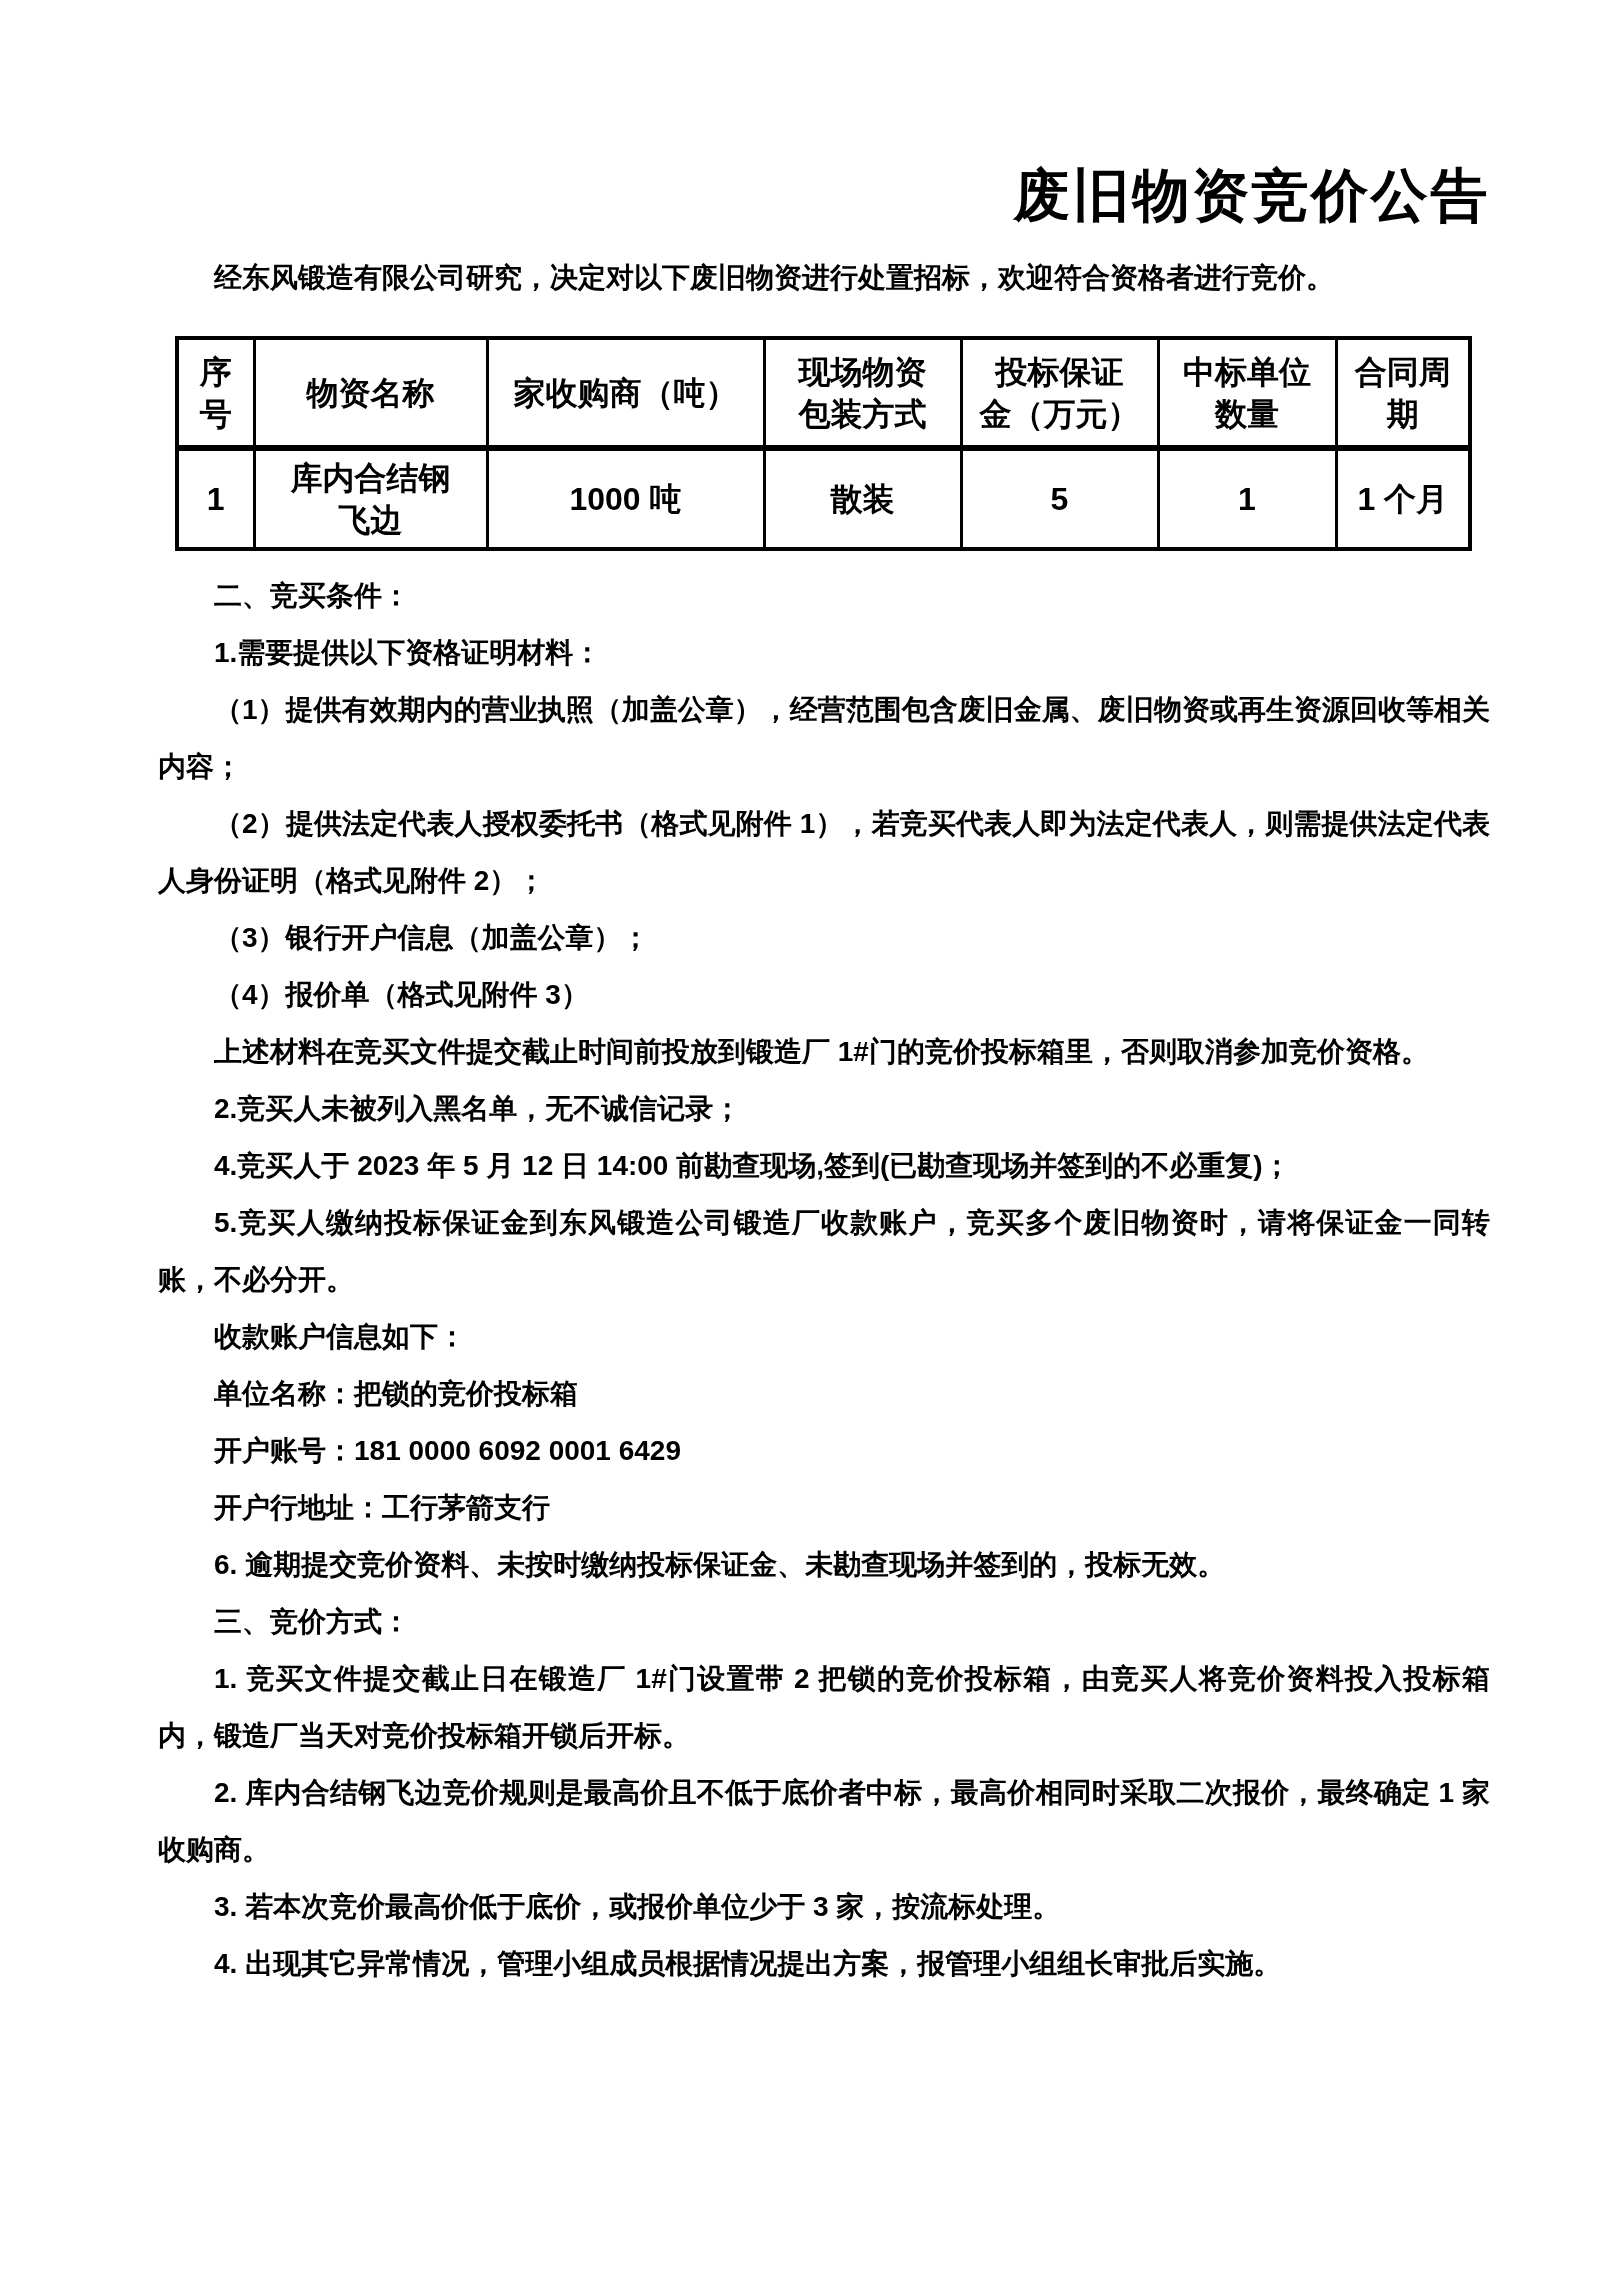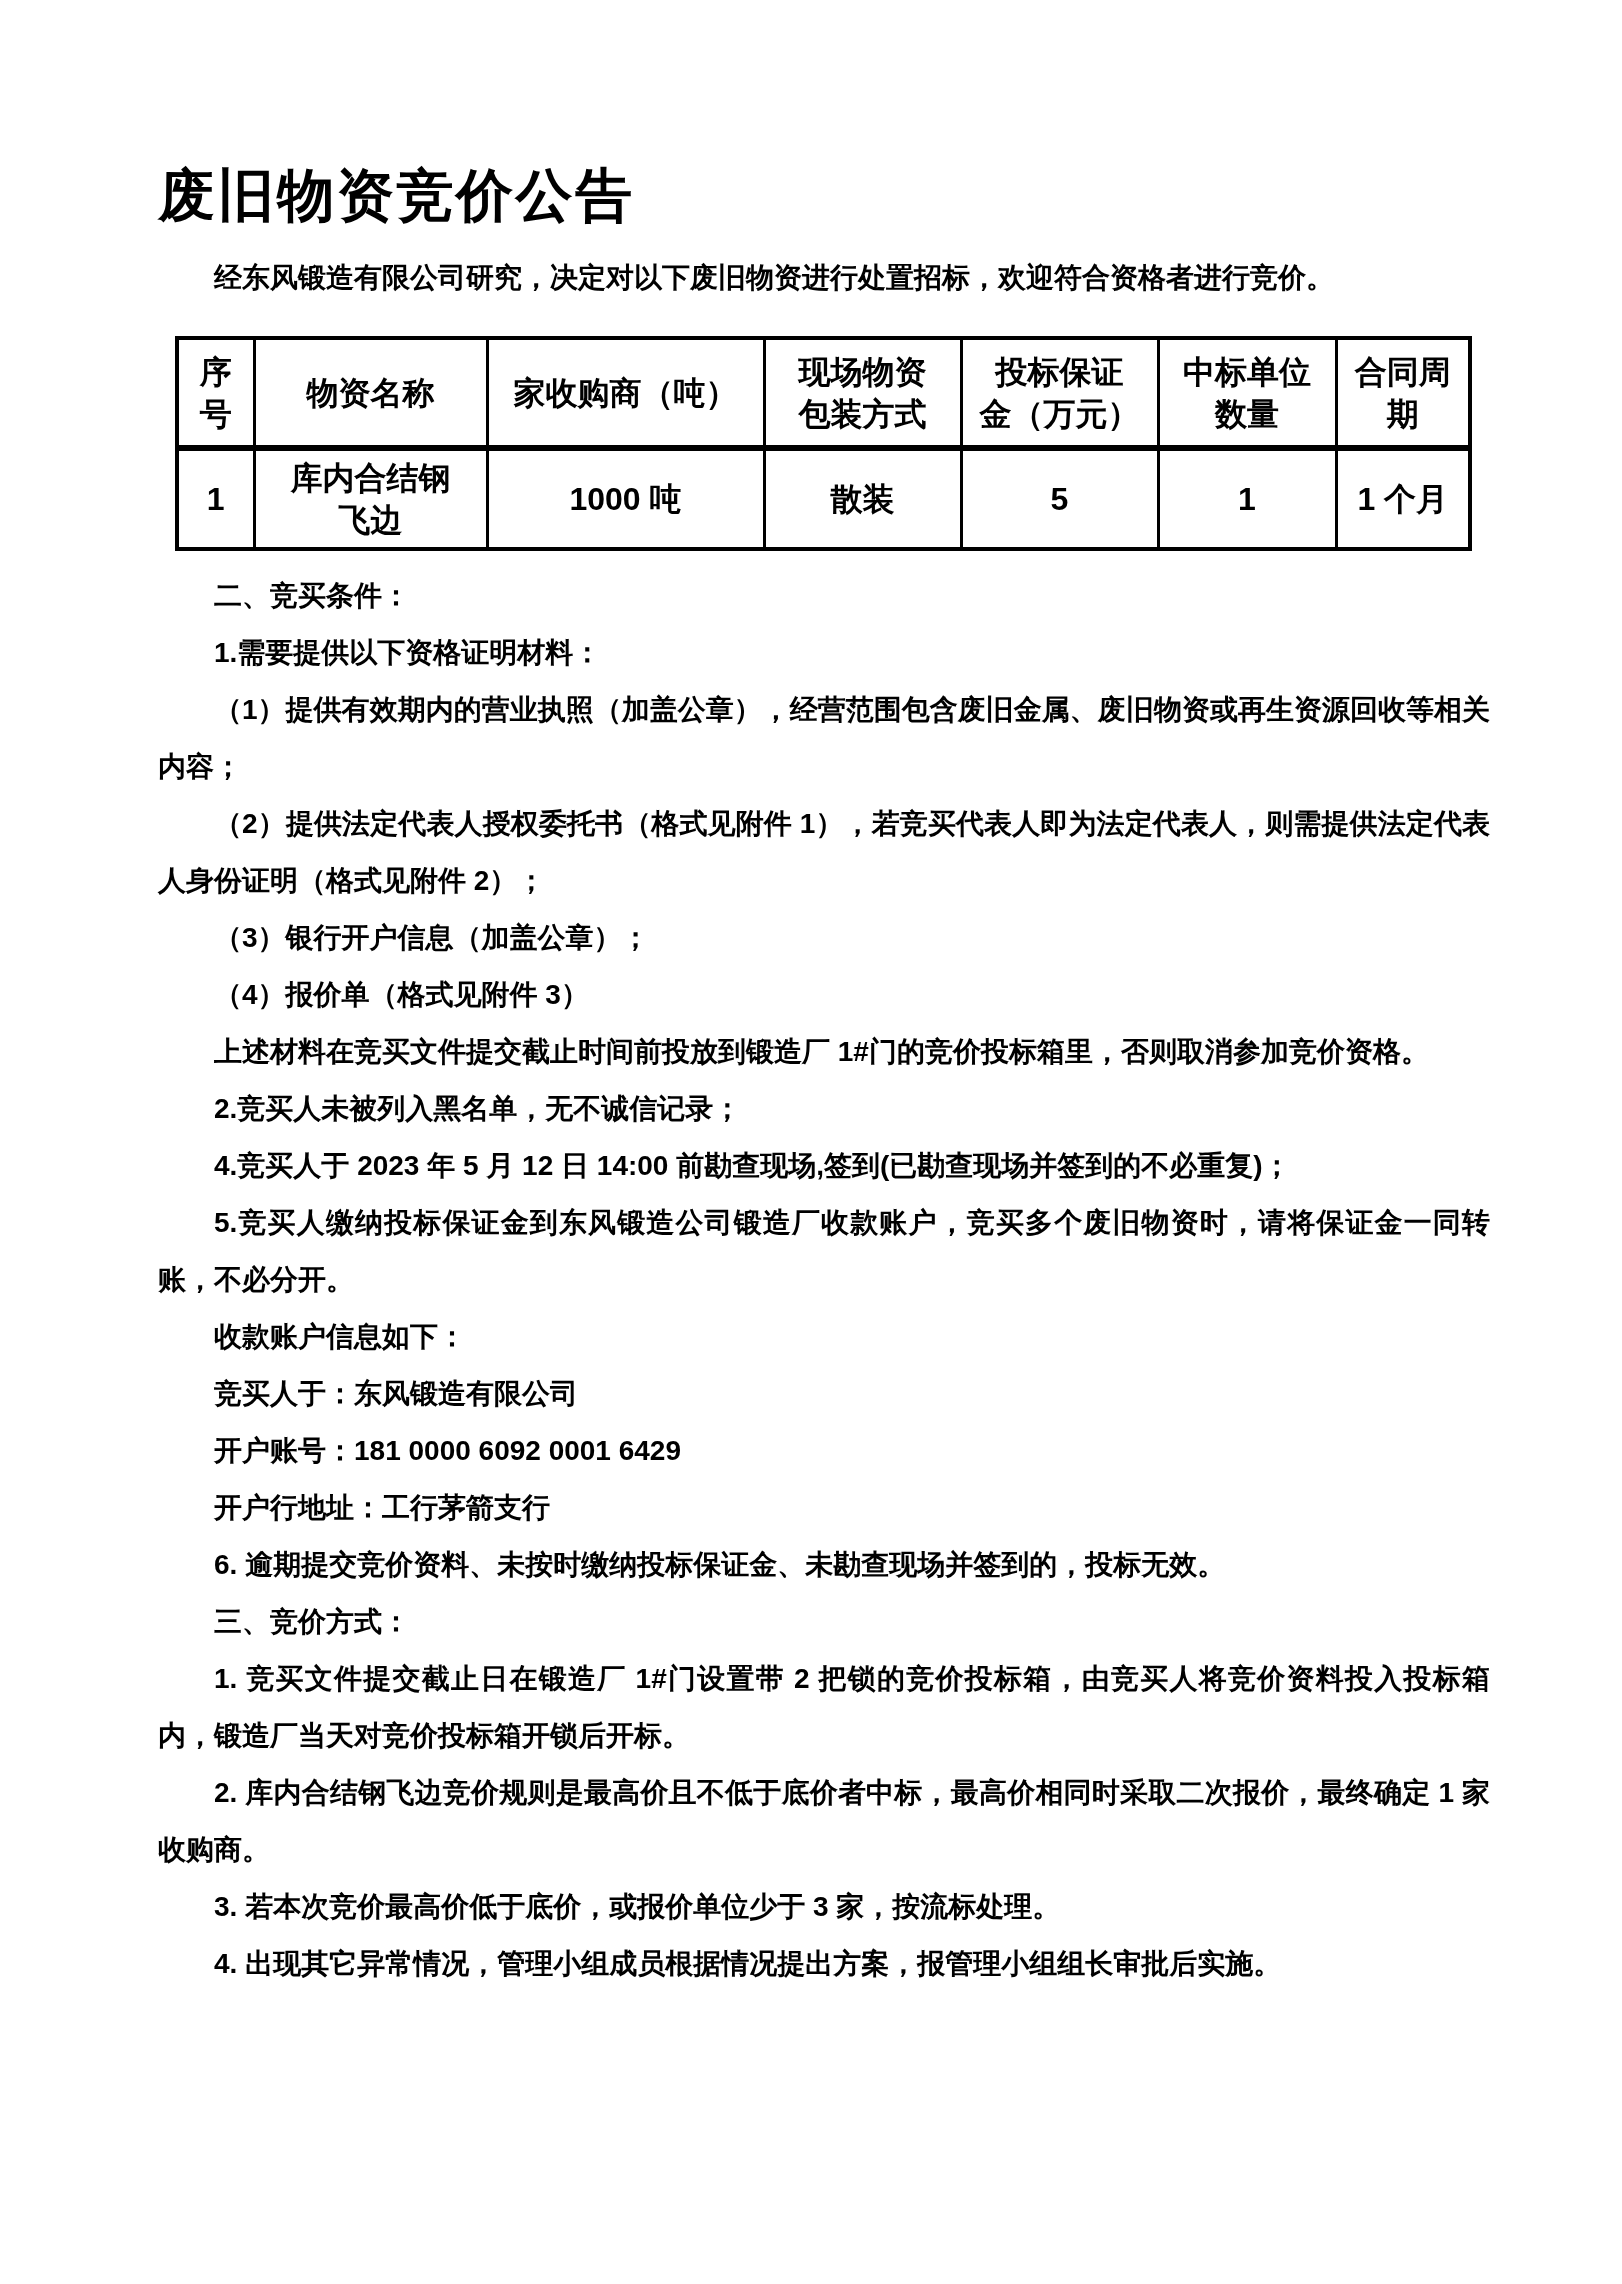--- a/index.html
+++ b/index.html
@@ -18,21 +18,21 @@
   .page {
     box-sizing: border-box;
     width: 1623px;
     min-height: 2284px;
     padding: 164px 133px 79px 158px;
     background: #ffffff;
   }
   .doc-title {
     font-size: 57px;
     line-height: 1.1;
-    text-align: left;
+    text-align: right;
     letter-spacing: 2.6px;
     margin: 0 0 22.4px 0;
   }
   .para {
     font-size: 28px;
     line-height: 57px;
     text-align: justify;
     text-indent: 2em;
     margin: 0;
     word-break: break-all;
@@ -120,21 +120,21 @@
   <p class="para">1.需要提供以下资格证明材料：</p>
   <p class="para">（1）提供有效期内的营业执照（加盖公章），经营范围包含废旧金属、废旧物资或再生资源回收等相关内容；</p>
   <p class="para">（2）提供法定代表人授权委托书（格式见附件 1），若竞买代表人即为法定代表人，则需提供法定代表人身份证明（格式见附件 2）；</p>
   <p class="para">（3）银行开户信息（加盖公章）；</p>
   <p class="para">（4）报价单（格式见附件 3）</p>
   <p class="para">上述材料在竞买文件提交截止时间前投放到锻造厂 1#门的竞价投标箱里，否则取消参加竞价资格。</p>
   <p class="para">2.竞买人未被列入黑名单，无不诚信记录；</p>
   <p class="para">4.竞买人于 2023 年 5 月 12 日 14:00 前勘查现场,签到(已勘查现场并签到的不必重复)；</p>
   <p class="para">5.竞买人缴纳投标保证金到东风锻造公司锻造厂收款账户，竞买多个废旧物资时，请将保证金一同转账，不必分开。</p>
   <p class="para">收款账户信息如下：</p>
-  <p class="para">竞买人于：东风锻造有限公司</p>
+  <p class="para">单位名称：把锁的竞价投标箱</p>
   <p class="para">开户账号：181 0000 6092 0001 6429</p>
   <p class="para">开户行地址：工行茅箭支行</p>
   <p class="para">6. 逾期提交竞价资料、未按时缴纳投标保证金、未勘查现场并签到的，投标无效。</p>
   <p class="para">三、竞价方式：</p>
   <p class="para">1. 竞买文件提交截止日在锻造厂 1#门设置带 2 把锁的竞价投标箱，由竞买人将竞价资料投入投标箱内，锻造厂当天对竞价投标箱开锁后开标。</p>
   <p class="para">2. 库内合结钢飞边竞价规则是最高价且不低于底价者中标，最高价相同时采取二次报价，最终确定 1 家收购商。</p>
   <p class="para">3. 若本次竞价最高价低于底价，或报价单位少于 3 家，按流标处理。</p>
   <p class="para">4. 出现其它异常情况，管理小组成员根据情况提出方案，报管理小组组长审批后实施。</p>
 
 </div>

